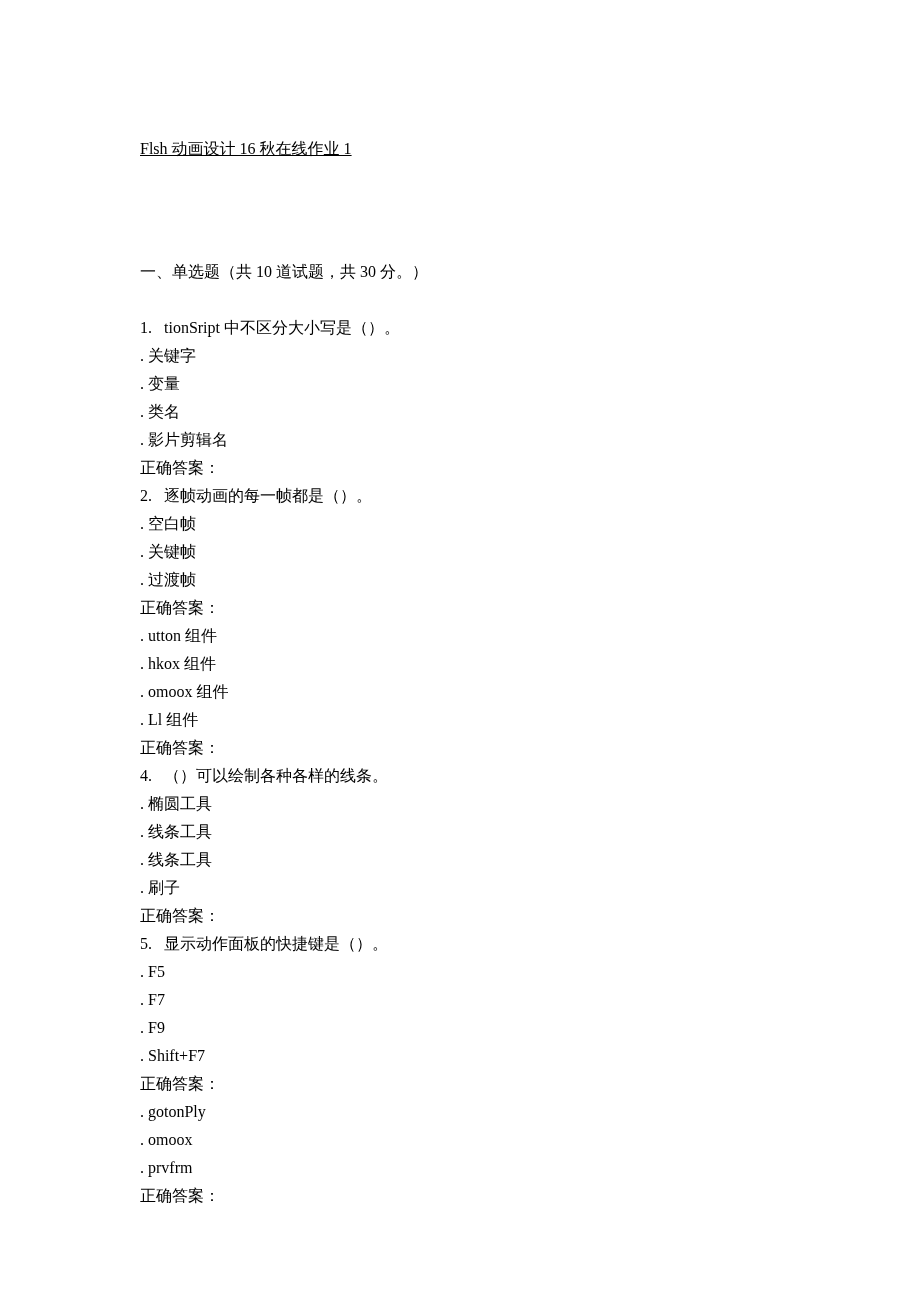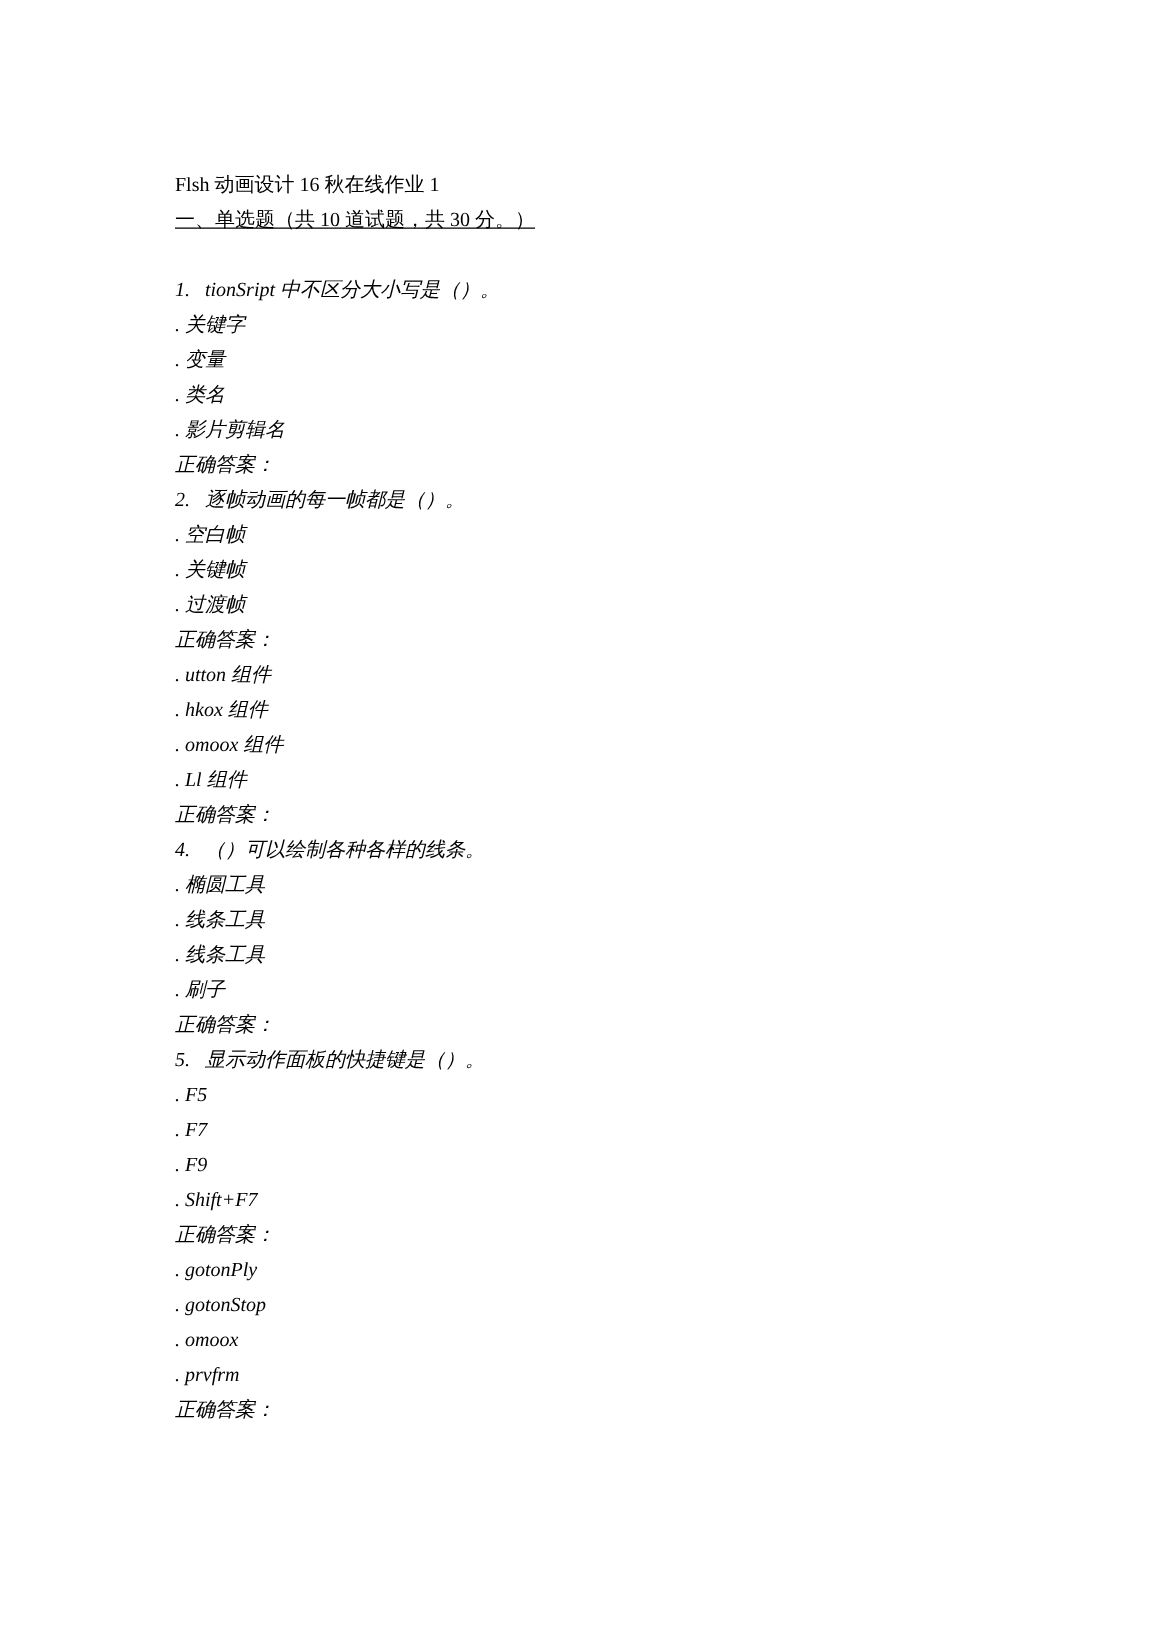--- a/index.html
+++ b/index.html
@@ -11,28 +11,28 @@
     color: #000000;
     line-height: 1.75;
   }
   .page {
     width: 920px;
     min-height: 1302px;
     padding: 135px 140px 100px 140px;
     box-sizing: border-box;
   }
   .title {
+    margin-bottom: 95px;
+    text-decoration: underline;
   }
   .section-header {
     margin-bottom: 28px;
-    text-decoration: underline;
   }
   .question-block {
     margin-bottom: 0;
-    font-style: italic;
   }
   .line {
     white-space: pre-wrap;
   }
 </style>
 </head>
 <body>
 
 <div class="page">
   <div class="title line">Flsh 动画设计 16 秋在线作业 1</div>
@@ -73,19 +73,18 @@
       <div class="question-block">
         <div class="line">5.   显示动作面板的快捷键是（）。</div>
         <div class="line">. F5</div>
         <div class="line">. F7</div>
         <div class="line">. F9</div>
         <div class="line">. Shift+F7</div>
         <div class="line">正确答案：</div>
       </div>
       <div class="question-block">
         <div class="line">. gotonPly</div>
-        <div class="line">. gotonStop</div>
         <div class="line">. omoox</div>
         <div class="line">. prvfrm</div>
         <div class="line">正确答案：</div>
       </div>
     </div>
 </div>
 
 </body></html>

